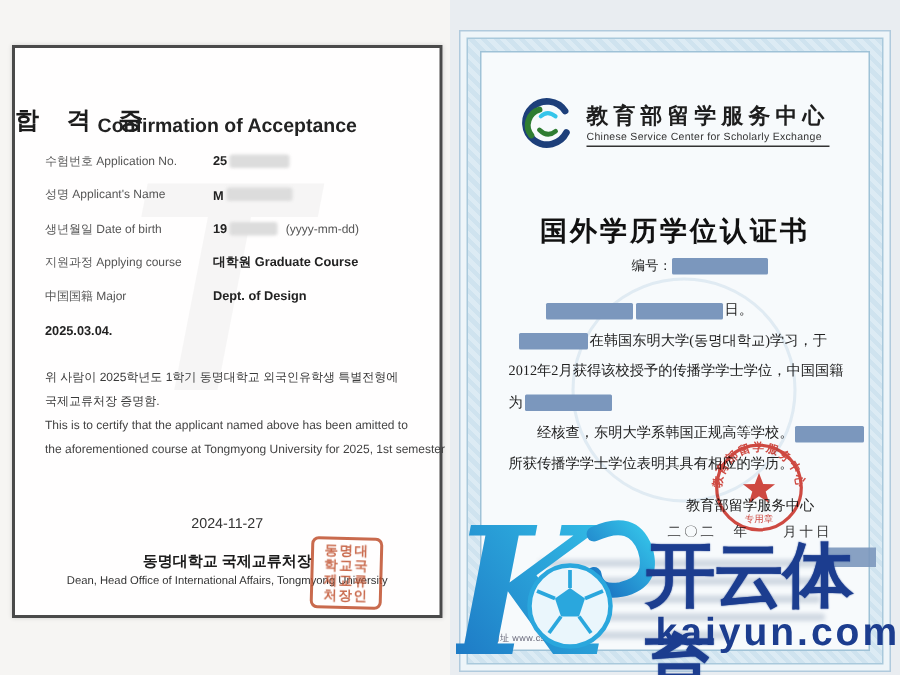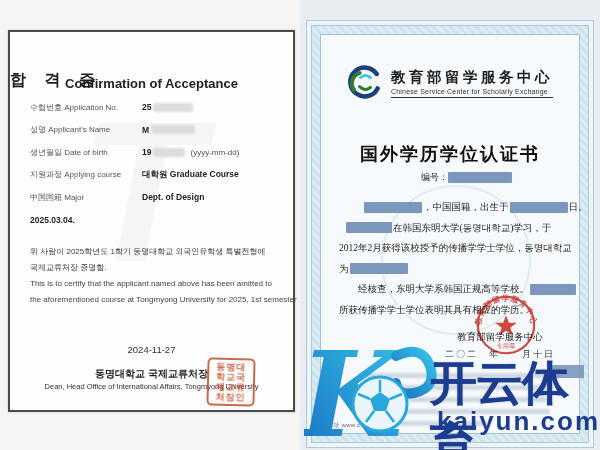--- a/index.html
+++ b/index.html
@@ -150,31 +150,30 @@
 
         <div class="r-serial">
           <span>编号：</span>
           <span class="redact" style="width:64px"></span>
         </div>
 
         <div class="r-bodyText">
             <div class="cn-line">
               <span class="spacer" style="width: 24px;"></span>
               <span class="redact" style="width: 58px;"></span>
-              <span class="seg">，中国国籍，出生于</span>
               <span class="redact" style="width: 58px;"></span>
               <span class="seg">日。</span>
             </div>
             <div class="cn-line">
               <span class="spacer" style="width: 6px;"></span>
               <span class="redact" style="width: 46px;"></span>
               <span class="seg">在韩国东明大学(동명대학교)学习，于</span>
             </div>
             <div class="cn-line">
-              <span class="seg">2012年2月获得该校授予的传播学学士学位，동명대학교</span>
+              <span class="seg">2012年2月获得该校授予的传播学学士学位，中国国籍</span>
             </div>
             <div class="cn-line">
               <span class="seg">为</span>
               <span class="redact" style="width: 58px;"></span>
             </div>
             <div class="cn-line">
               <span class="spacer" style="width: 19px;"></span>
               <span class="seg">经核查，东明大学系韩国正规高等学校。</span>
               <span class="redact" style="width: 46px;"></span>
             </div>

